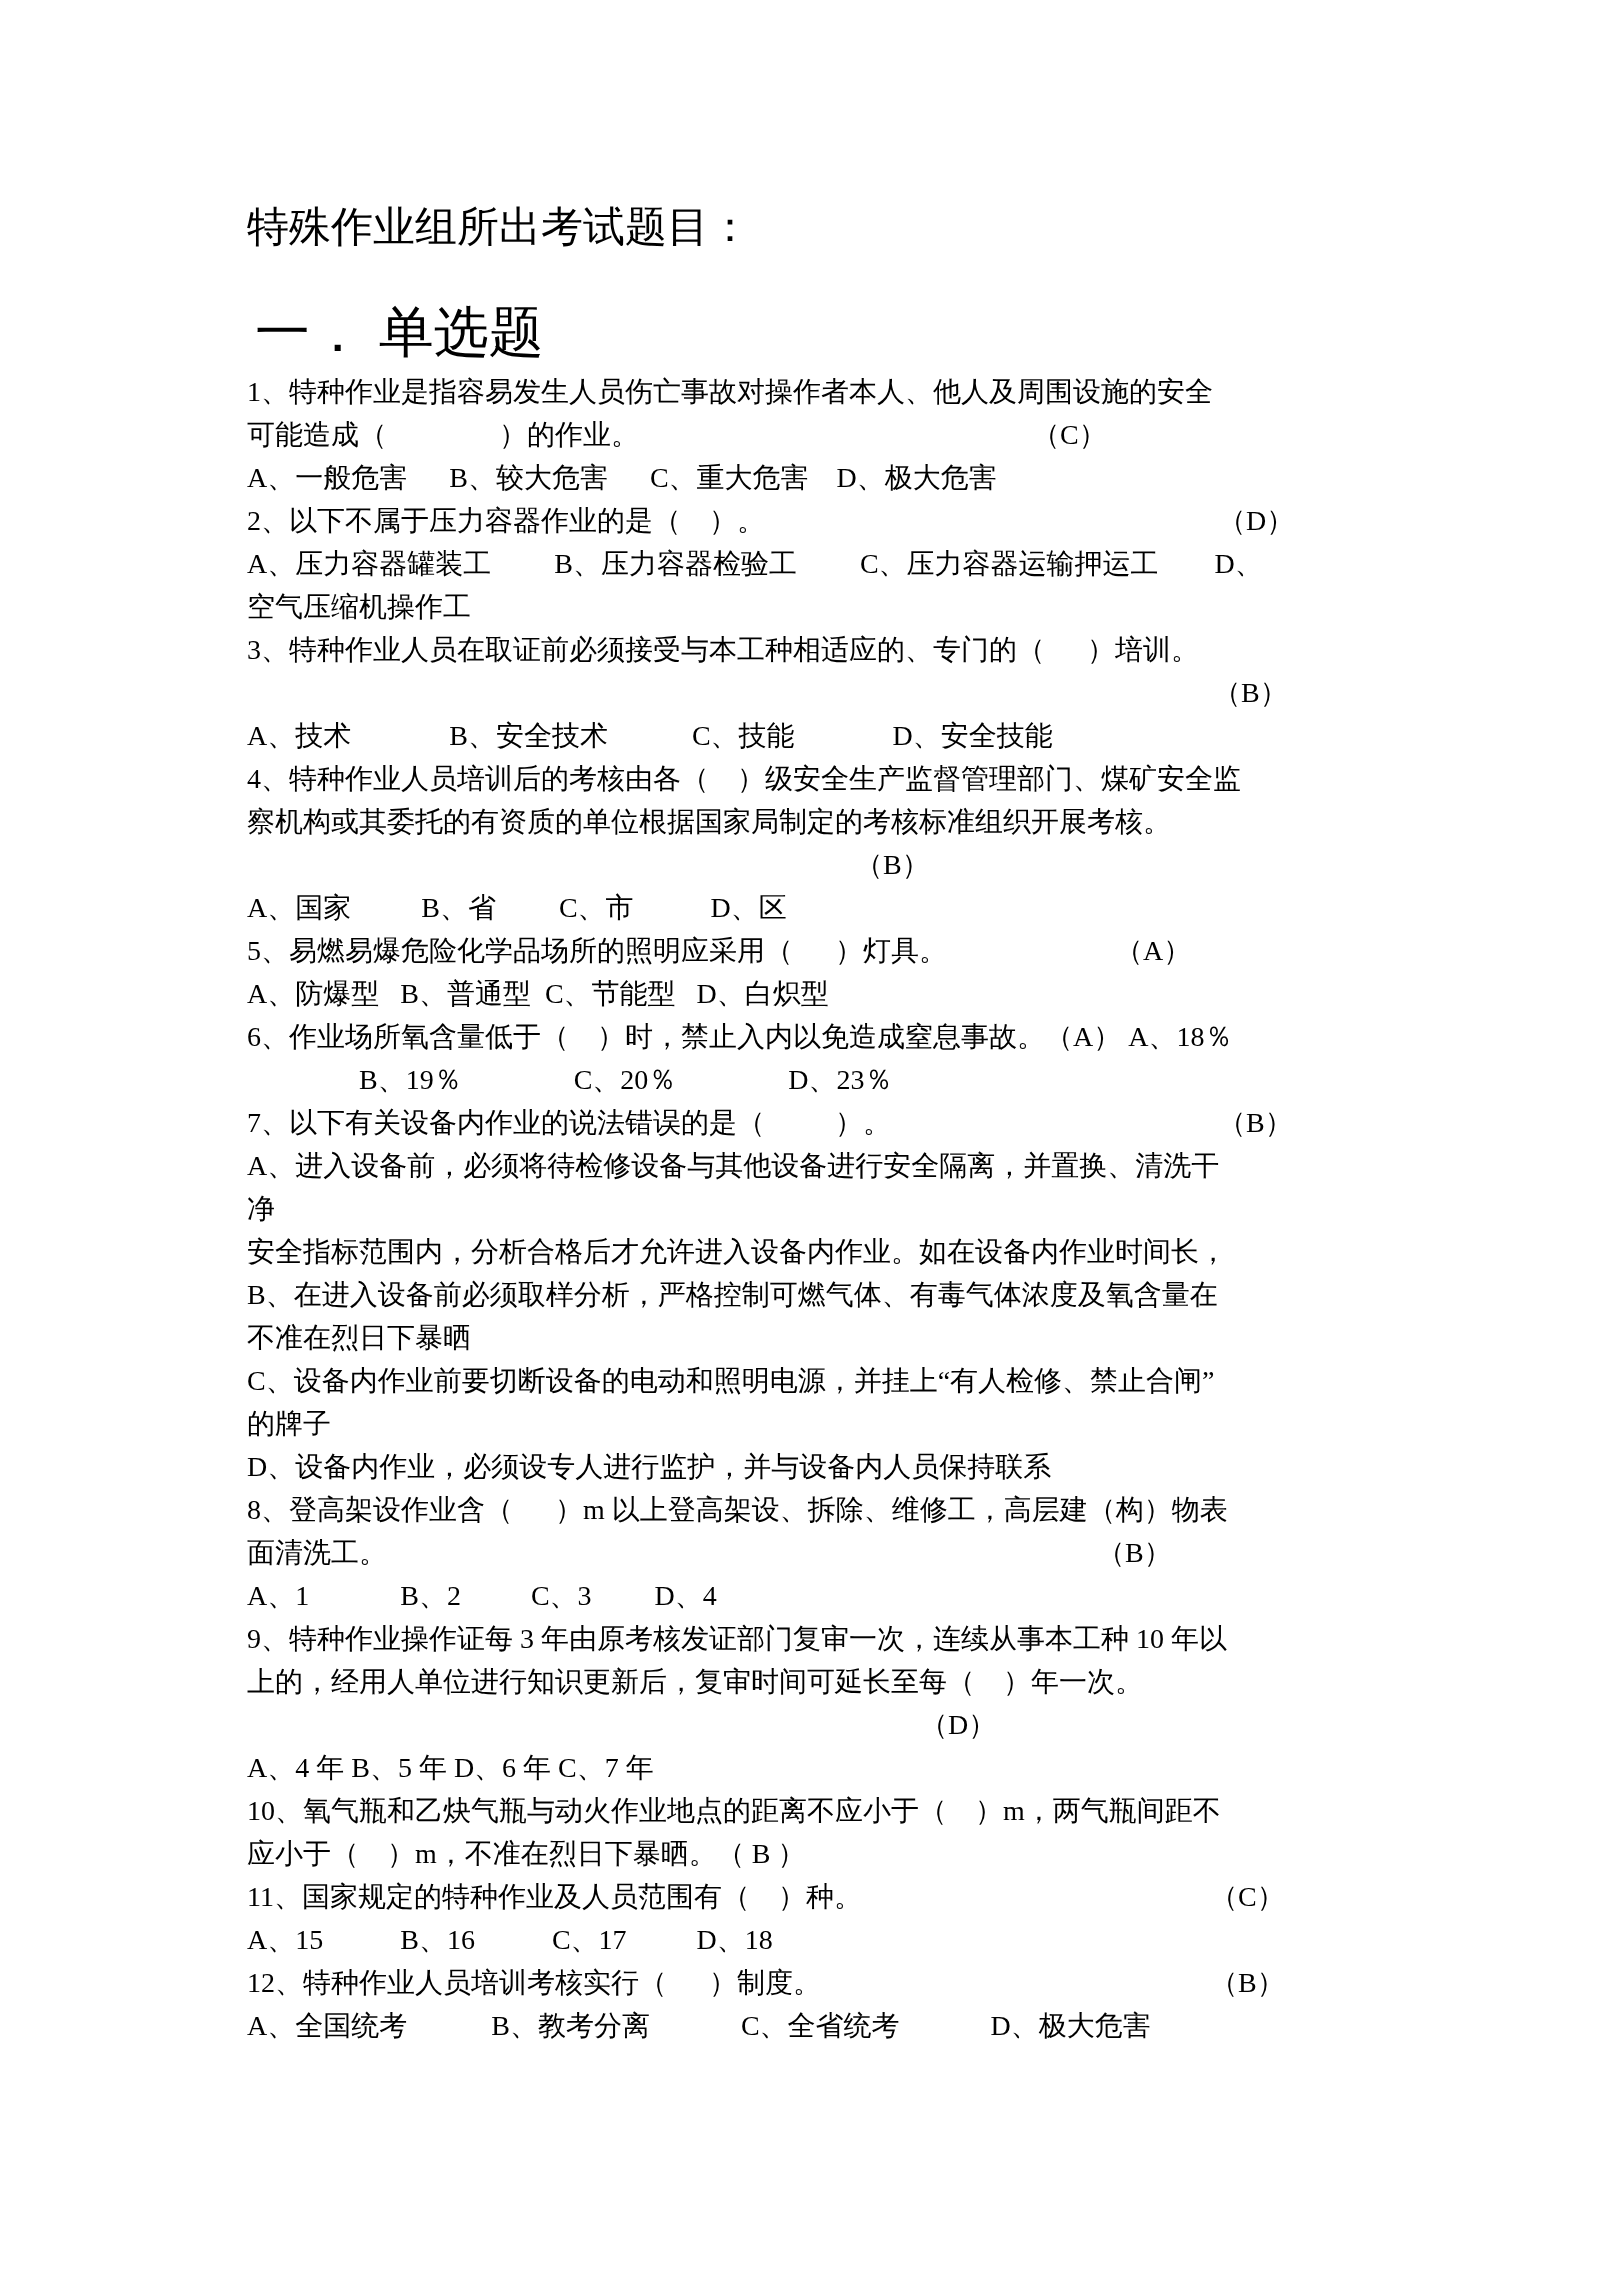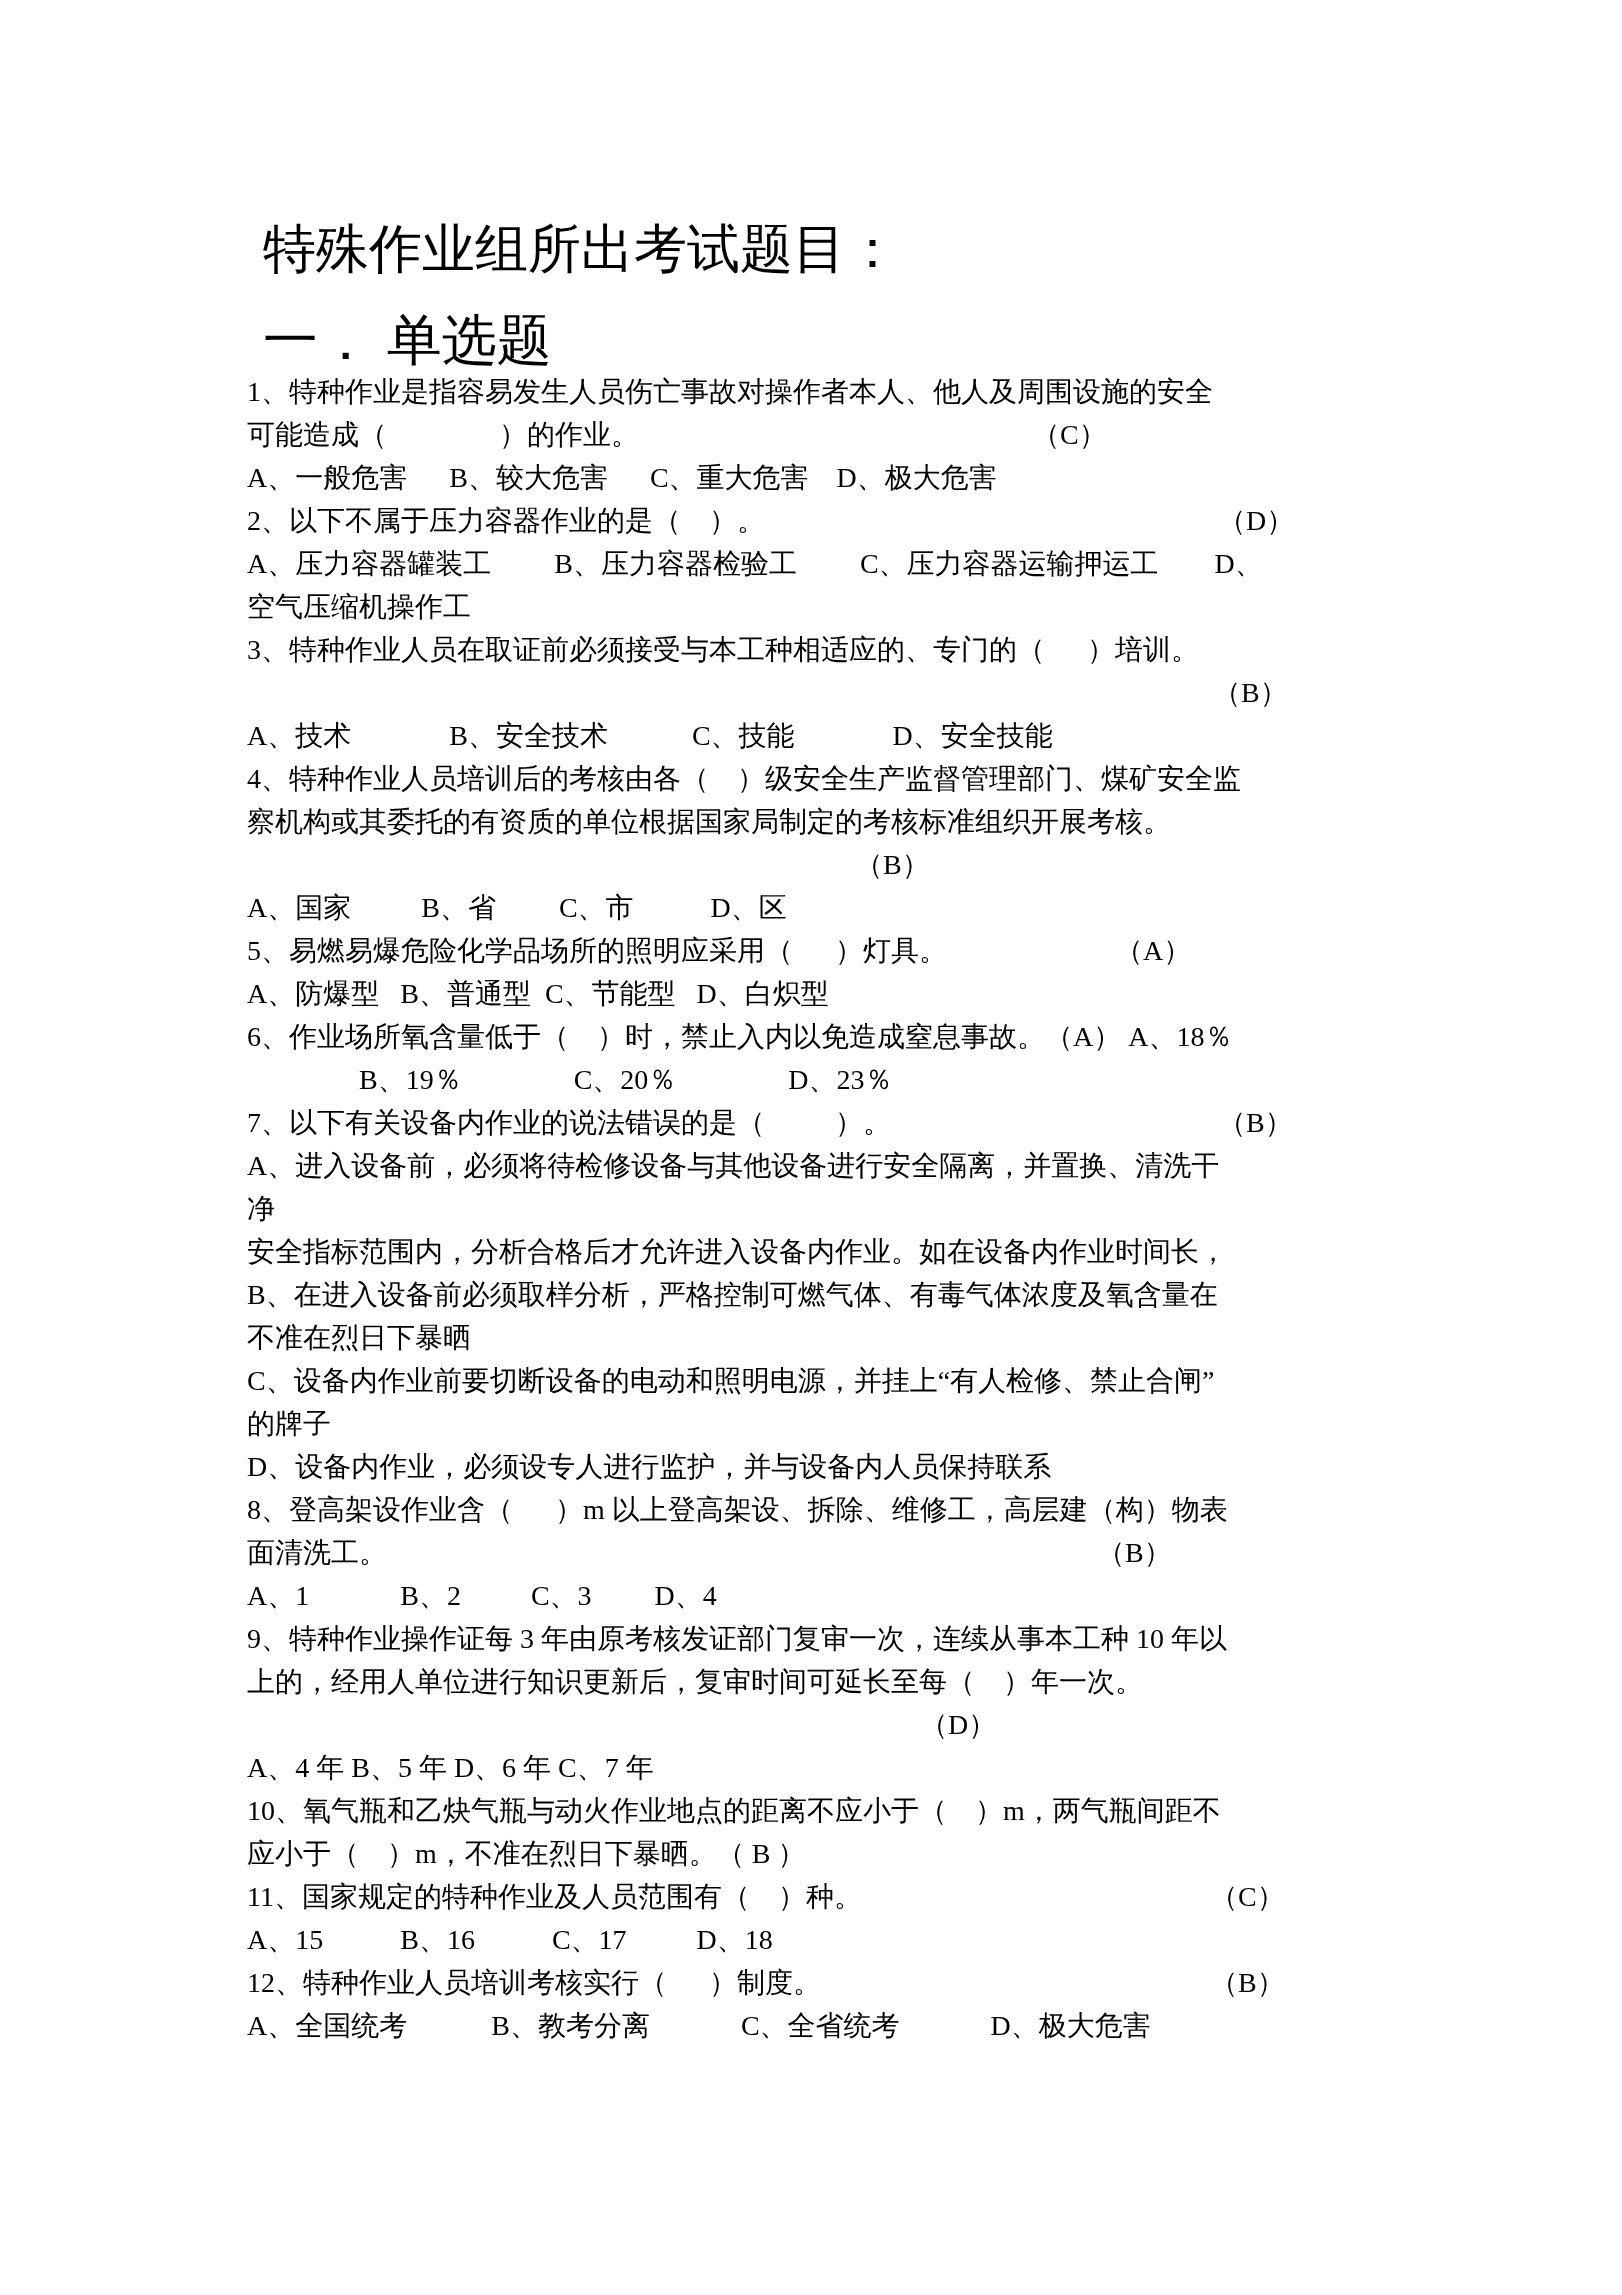--- a/index.html
+++ b/index.html
@@ -20,35 +20,35 @@
     top: 0;
     width: 1623px;
     height: 2295px;
     background: #ffffff;
     overflow: hidden;
   }
   .doc-title {
     position: absolute;
     left: 247px;
     top: 202px;
-    font-size: 53px;
+    font-size: 42px;
     line-height: 1.2;
     white-space: pre;
     font-weight: normal;
-    margin: 16px;
+    margin: 0;
   }
   .section-heading {
     position: absolute;
     left: 247px;
     top: 292px;
     font-size: 55px;
     line-height: 1.2;
     white-space: pre;
     font-weight: normal;
-    margin: 16px;
+    margin: 8px;
   }
   .lines {
     position: absolute;
     left: 247px;
     top: 370px;
     width: 1171px;
   }
   .line {
     position: relative;
     font-size: 28px;

